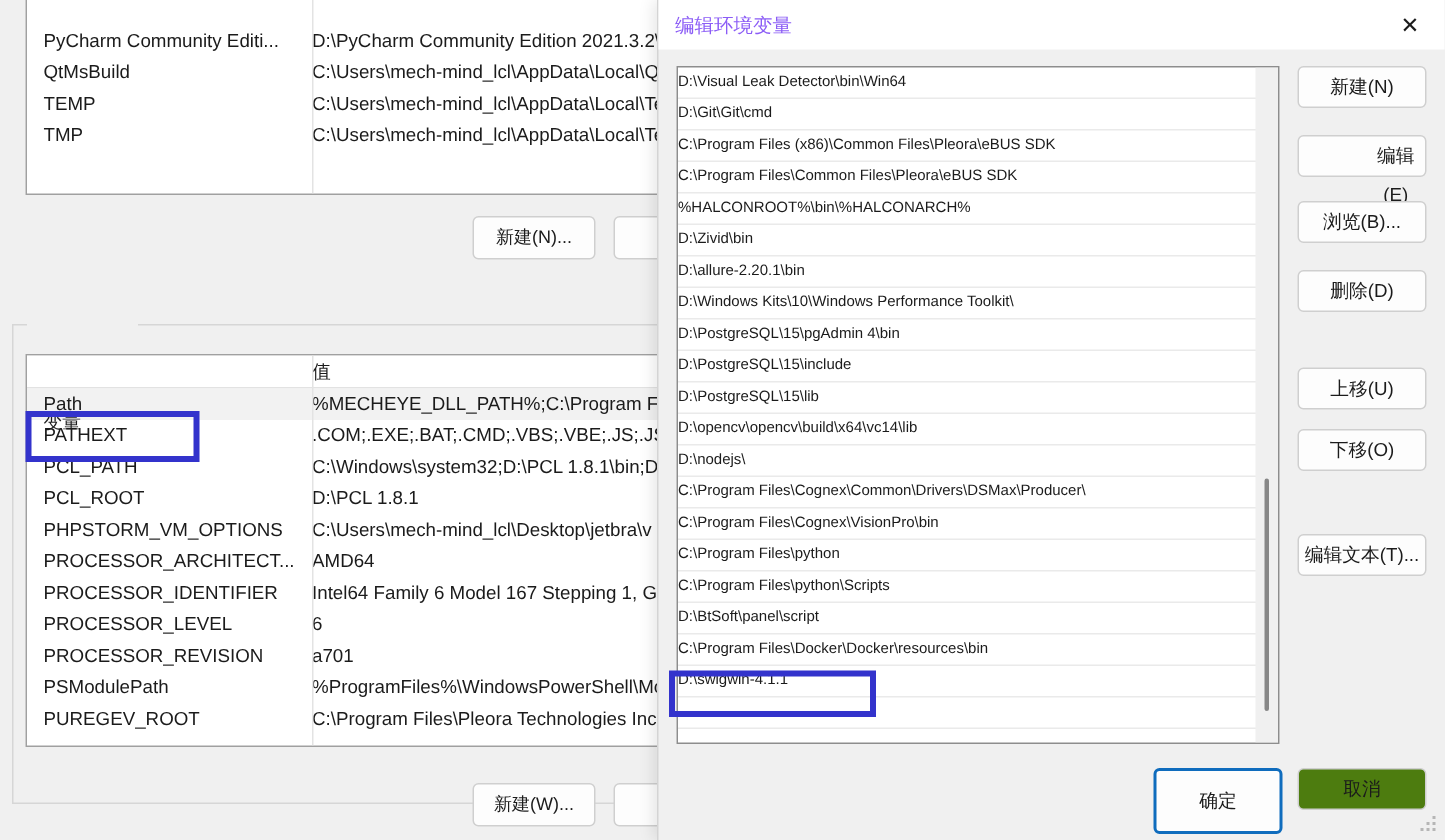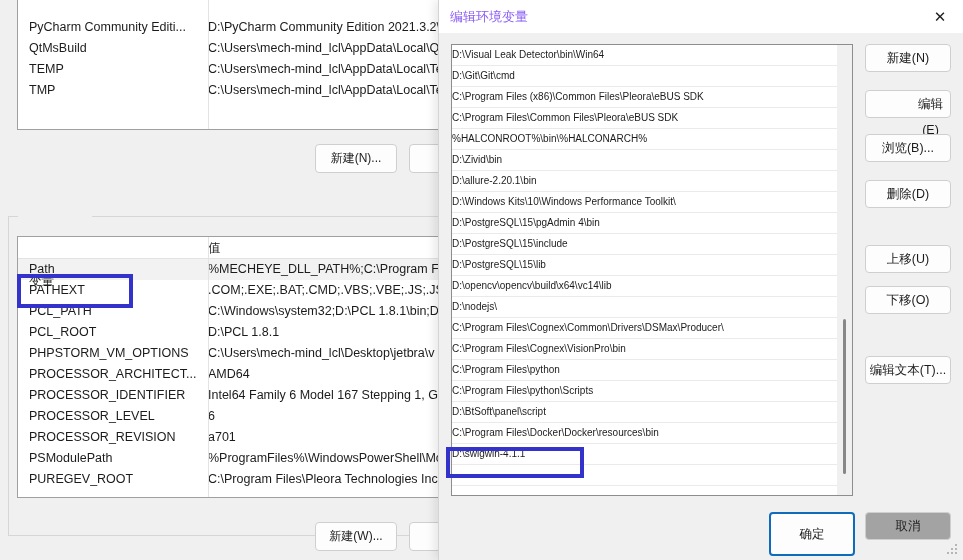--- a/index.html
+++ b/index.html
@@ -260,21 +260,21 @@
     text-align: center;
     box-sizing: border-box;
     padding: 0;
   }
   #btn-cancel {
     position: absolute;
     left: 426px;
     top: 512px;
     width: 86px;
     height: 28px;
-    background: #a3a3a3;
+    background: #4d7c0f;
     border: 1px solid #cfcfcf;
     border-radius: 4px;
     font-family: "Liberation Sans", sans-serif;
     font-size: 12.5px;
     color: #1b1b1b;
     line-height: 26px;
     text-align: center;
     box-sizing: border-box;
     padding: 0;
   }

